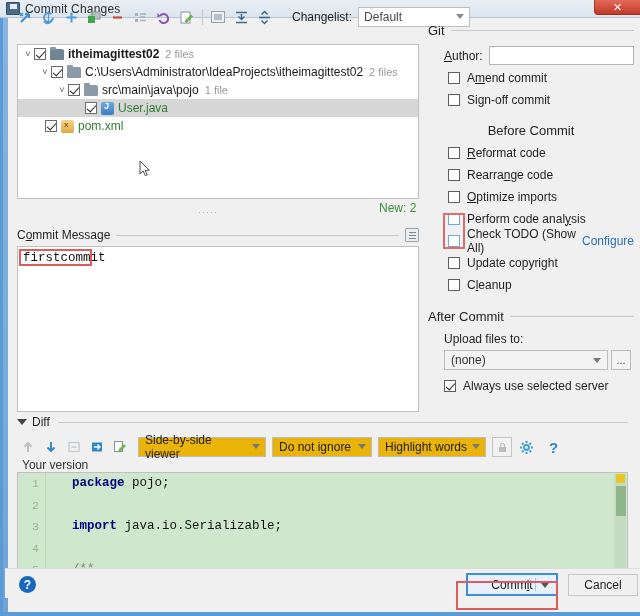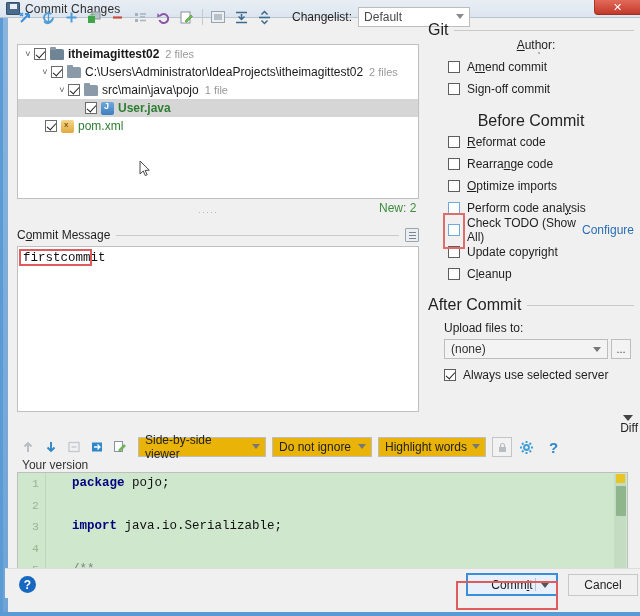--- a/index.html
+++ b/index.html
@@ -214,23 +214,23 @@
   }
   .cm-annot {
     position: absolute; left: 19px; top: 249px;
     width: 73px; height: 17px;
     border: 2px solid #e05c5c;
     pointer-events: none;
   }
 
   
   .diff-header {
-    position: absolute; left: 27px; top: 415px;
+    position: absolute; left: 17px; top: 415px;
     width: 611px; height: 14px;
-    display: flex; align-items: flex-end; flex-direction: column;
+    display: flex; align-items: center;
   }
   .diff-header .tri {
     width: 0; height: 0; margin-right: 5px;
     border-left: 5px solid transparent;
     border-right: 5px solid transparent;
     border-top: 6px solid #444;
   }
   .diff-header .lbl { font-size: 12px; }
   .diff-header .line { flex: 1; height: 1px; background: #c9c9c9; margin-left: 8px; }
 
@@ -317,25 +317,25 @@
     border-radius: 1px;
   }
 
   
   .right-panel {
     position: absolute; left: 428px; top: 22px;
     width: 206px; height: 385px;
   }
   .group-head {
     display: flex; align-items: center;
-    height: 16px; font-size: 16px; color: #222;
+    height: 16px; font-size: 13px; color: #222;
   }
   .group-head .line { flex: 1; height: 1px; background: #c9c9c9; margin-left: 6px; }
   .field-row {
-    display: flex; align-items: center; margin-top: 0; padding-left: 16px; flex-direction: column;
+    display: flex; align-items: center; margin-top: 8px; padding-left: 16px;
   }
   .field-row .lbl { font-size: 12px; margin-right: 6px; }
   .field-row .lbl u { text-decoration: underline; }
   .text-input {
     flex: 1; height: 19px;
     background: #fff; border: 1px solid #b5b5b5;
   }
   .ck-row {
     display: flex; align-items: center;
     height: 19px; padding-left: 20px; margin-top: 3px;
@@ -552,21 +552,21 @@
         <span class="node-name">C:\Users\Administrator\IdeaProjects\itheimagittest02</span>
         <span class="node-count">2 files</span>
       </div>
       <div class="tree-row" style="padding-left: 38px;">
         <span class="twisty">˅</span>
         <span class="cb checked"></span>
         <span class="folder-ic"></span>
         <span class="node-name">src\main\java\pojo</span>
         <span class="node-count">1 file</span>
       </div>
-      <div class="tree-row selected" style="padding-left: 55px; font-weight: bold;">
+      <div class="tree-row selected" style="padding-left: 55px;">
         <span class="twisty"></span>
         <span class="cb checked"></span>
         <span class="java-ic"></span>
         <span class="node-name green">User.java</span>
       </div>
       <div class="tree-row" style="padding-left: 15px;">
         <span class="twisty"></span>
         <span class="cb checked"></span>
         <span class="xml-ic"></span>
         <span class="node-name green">pom.xml</span>

